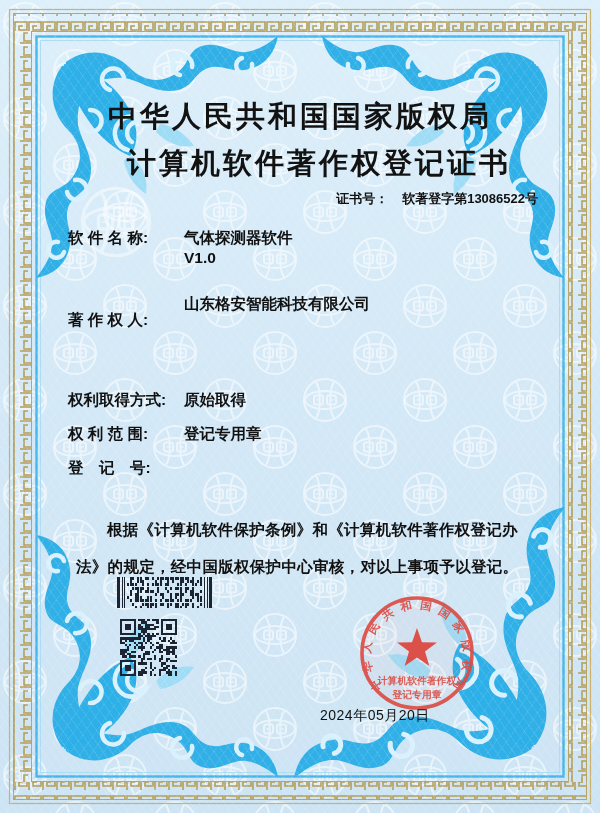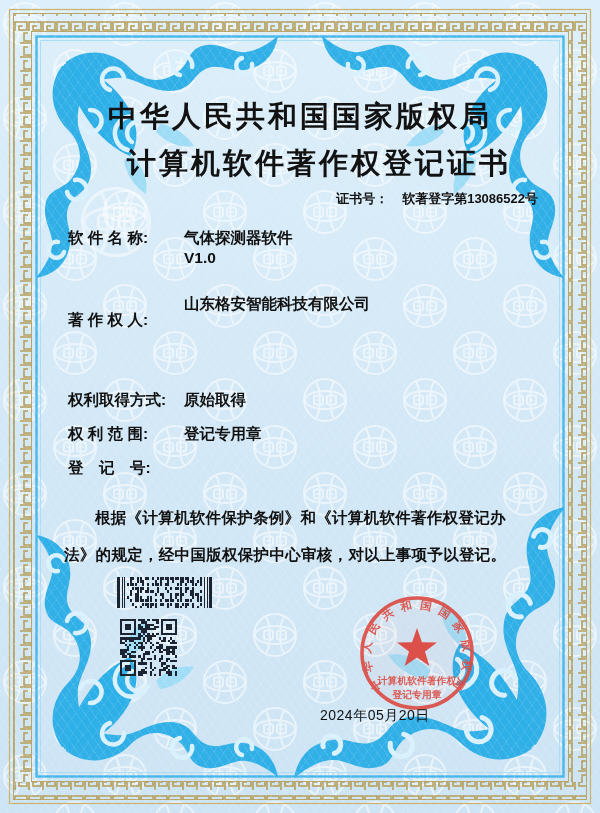--- a/index.html
+++ b/index.html
@@ -23,21 +23,21 @@
   .title2{top:144px;font-size:29px;padding-left:38px;}
   .certno{
     top:190px;right:62px;font-size:13px;font-weight:bold;white-space:nowrap;
   }
   .certno .gap{display:inline-block;width:14px;}
   .lab{position:absolute;left:68px;font-size:15.5px;font-weight:bold;white-space:pre;}
   .val{position:absolute;left:184px;font-size:15.5px;font-weight:bold;white-space:pre;}
   .body-par{
     position:absolute;left:60px;top:495px;width:462px;
     font-size:15.5px;font-weight:bold;line-height:37px;text-indent:2em;
-    letter-spacing:.3px;margin:4px;
+    letter-spacing:.3px;margin:16px;
   }
   .date{
     position:absolute;left:320px;top:707px;width:200px;text-align:left;
     font-size:14px;font-weight:normal;letter-spacing:.5px;
   }
   svg{display:block;}
 </style>
 </head>
 <body>
 

